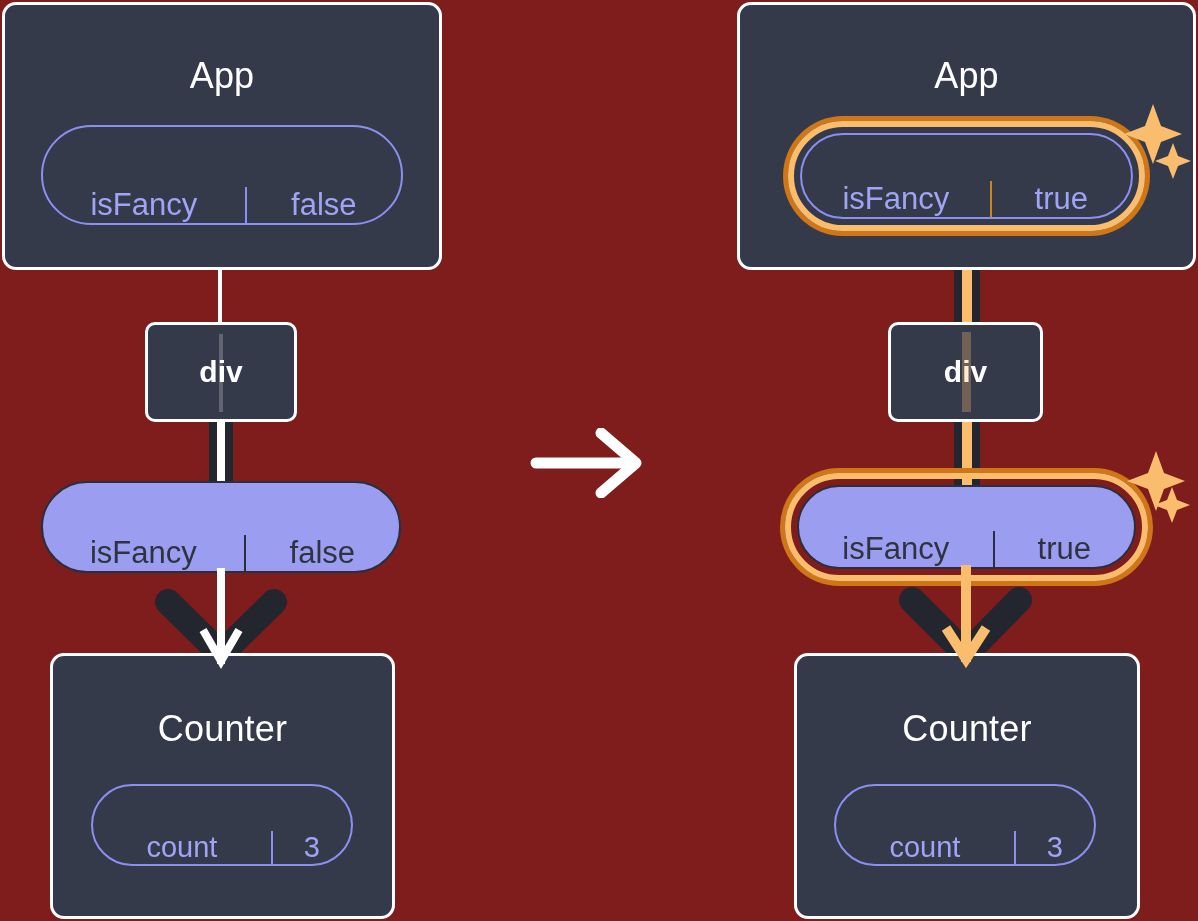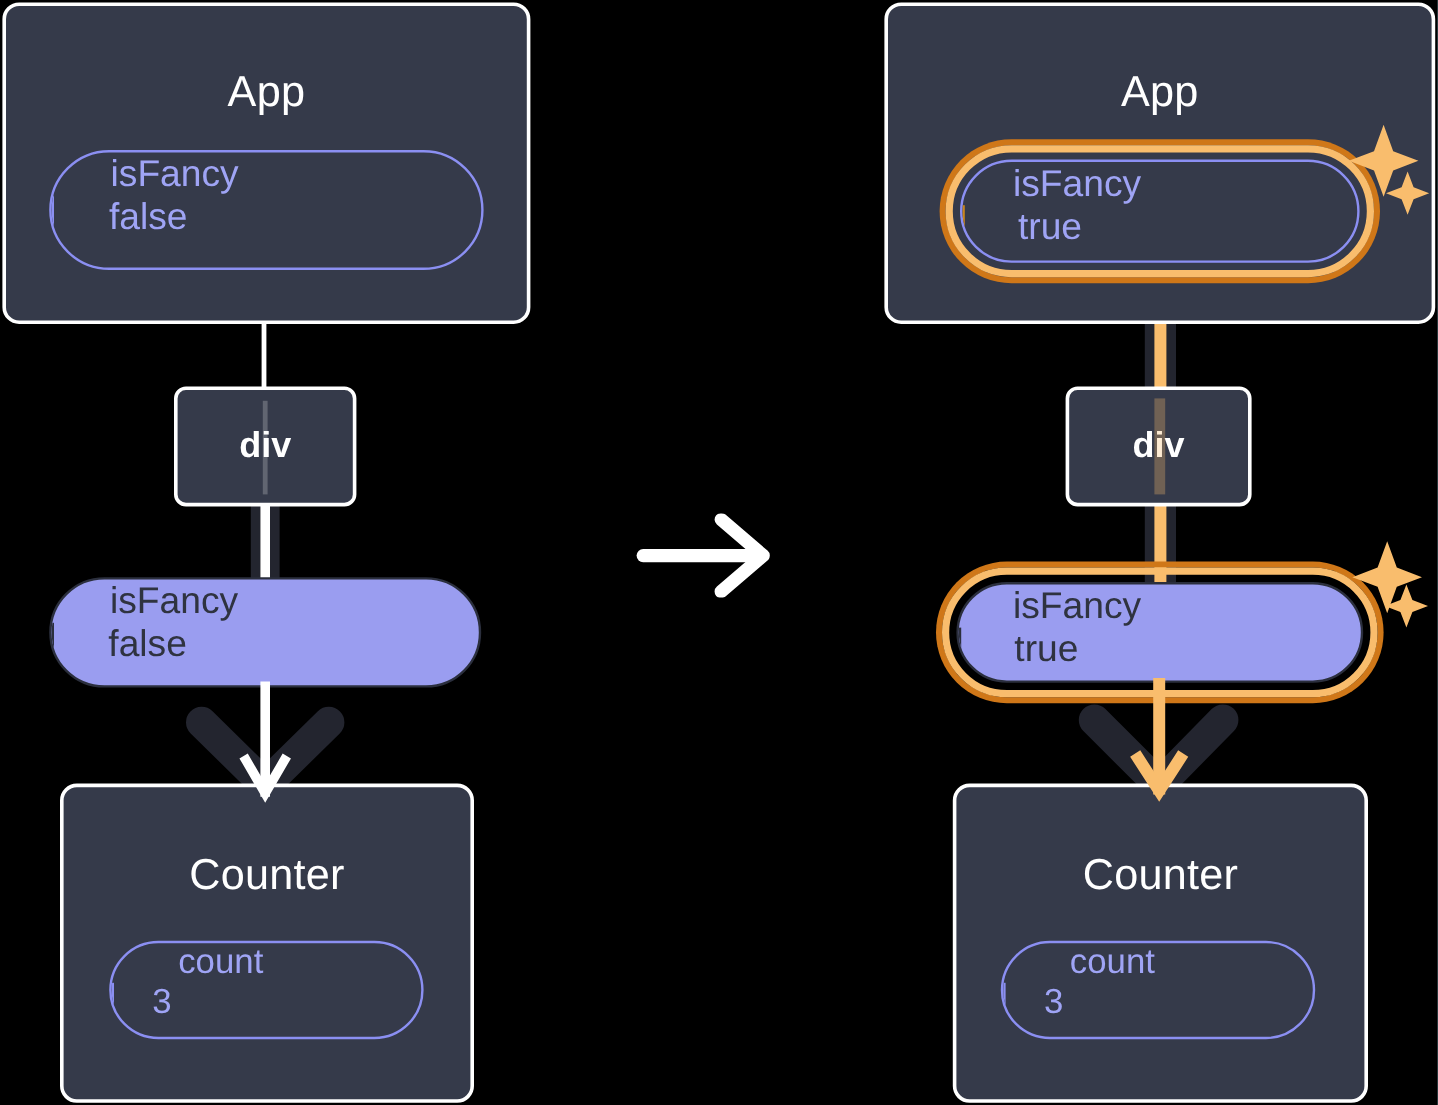--- a/index.html
+++ b/index.html
@@ -10,21 +10,21 @@
   body {
     width: 1198px;
     height: 921px;
     overflow: hidden;
     font-family: "Liberation Sans", sans-serif;
   }
   #stage {
     position: relative;
     width: 1198px;
     height: 921px;
-    background: #000000;
+    background: #7f1d1d;
   }
 
   
   .panel {
     position: absolute;
     background: #353a4a;
     border: 3px solid #ffffff;
     border-radius: 14px;
     box-sizing: border-box;
     z-index: 5;
@@ -52,25 +52,24 @@
     font-size: 30px;
     font-weight: 700;
     z-index: 6;
   }
 
   
   .pill {
     position: absolute;
     box-sizing: border-box;
     display: flex;
-    align-items: flex-start;
+    align-items: flex-end;
     border-radius: 999px;
     overflow: hidden;
     z-index: 7;
-    flex-direction: column;
   }
   .pill-outline {
     border: 2px solid #8b8ff2;
     background: transparent;
   }
   .pill-solid {
     background: #9a9df0;
     border: 2px solid #2b2f3d;
   }
   .pill .cell {

